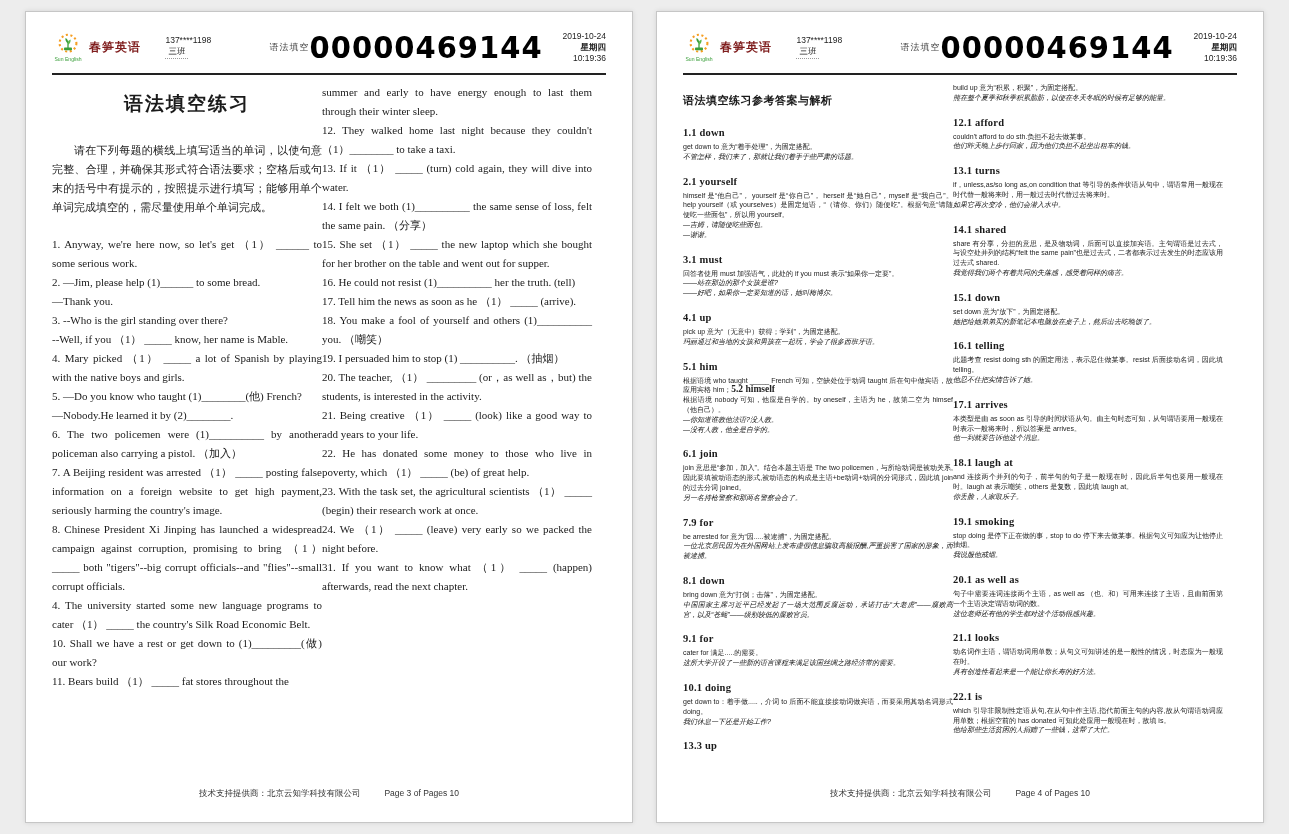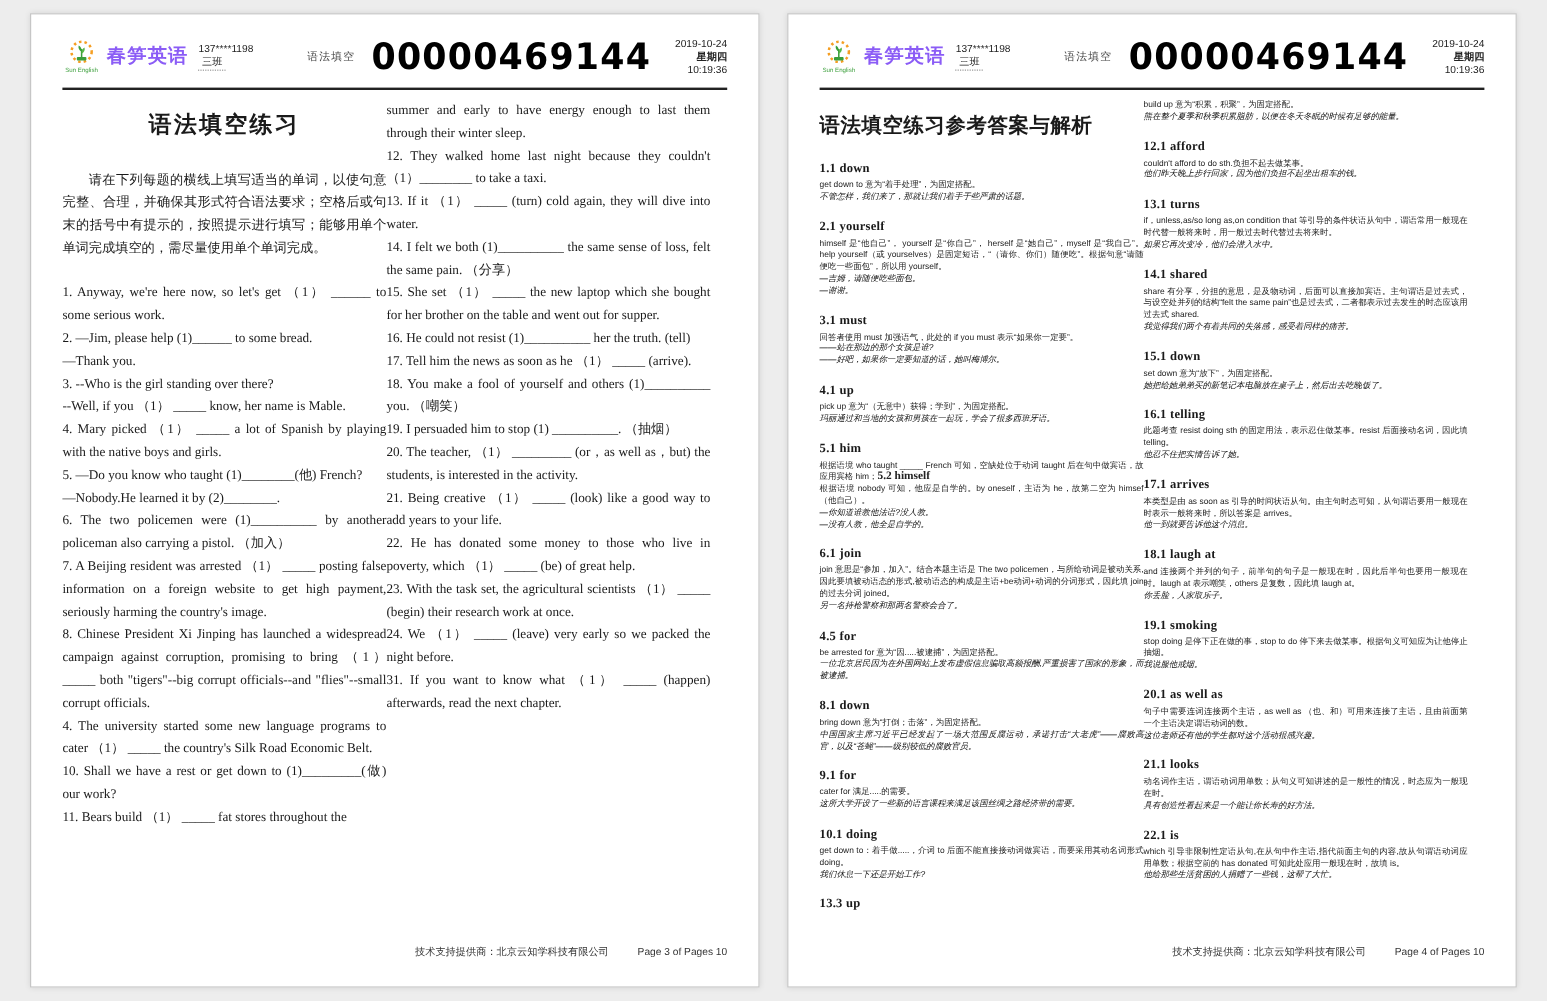--- a/index.html
+++ b/index.html
@@ -18,24 +18,24 @@
   }
   #page3{left:25px;}
   #page4{left:656px;}
   .page-inner{padding:12px 26px 0 26px;position:relative;height:100%;box-sizing:border-box;}
 
   
   .hdr{display:flex;align-items:center;height:46px;}
   .brand{display:flex;align-items:center;gap:5px;width:118px;}
   .logo-col{display:flex;flex-direction:column;align-items:center;}
   .logo-sub{font-size:6px;color:#3a9e3a;line-height:6px;transform:scale(.85);white-space:nowrap;}
-  .brand-name{font-size:16px;font-weight:bold;color:#8b5cf6;letter-spacing:1px;}
+  .brand-name{font-size:12px;font-weight:bold;color:#7f1d1d;letter-spacing:1px;}
   .phone-block{font-size:8.5px;line-height:11px;color:#222;width:80px;}
   .class-name{display:inline-block;border-bottom:1px dotted #999;padding:0 3px 1px;}
-  .subject{font-size:9px;color:#444;width:70px;text-align:center;letter-spacing:1px;}
+  .subject{font-size:9px;color:#444;width:70px;text-align:right;letter-spacing:1px;}
   .serial{
     flex:1;text-align:center;
     font-family:"DejaVu Sans", sans-serif;
     font-size:29px;font-weight:bold;letter-spacing:1px;color:#000;
     transform:scaleY(1.05);
   }
   .datetime{text-align:right;font-size:8.5px;line-height:11px;color:#222;width:66px;}
   .datetime .wd{font-weight:bold;}
   .hdr-rule{border-bottom:2px solid #222;margin-top:3px;}
 
@@ -53,34 +53,34 @@
     font:11px/19px "Liberation Serif", serif;
     text-align:justify;text-indent:2em;margin:0 0 18px 0;
   }
   .q{
     font:11px/19px "Liberation Serif", serif;
     text-align:justify;margin:0;
     word-break:break-word;
   }
 
   
-  .p4-title{font-size:17px;font-weight:bold;margin:10px 0 18px 0;letter-spacing:.5px;}
+  .p4-title{font-size:11px;font-weight:bold;margin:10px 0 18px 0;letter-spacing:.5px;}
   .ans{margin-bottom:13px;}
   .ans-h{
     font:bold 10.5px/14px "Liberation Serif", serif;
     margin-bottom:2px;letter-spacing:.2px;
   }
   .ans-e{font-size:7px;line-height:9.8px;color:#222;text-align:justify;}
   .ans-e b{font:bold 9.5px/9.8px "Liberation Serif", serif;}
   .ans-t{font-size:7px;line-height:9.8px;font-style:italic;color:#111;text-align:justify;}
 
   
   .pfooter{
     position:absolute;left:26px;right:26px;bottom:22px;
-    display:flex;justify-content:flex-end;
+    display:flex;justify-content:center;
     font-size:8.5px;color:#333;gap:24px;
   }
 </style>
 </head>
 <body>
 
 <div class="page" id="page3">
   <div class="page-inner">
     <div class="hdr">
       <div class="brand">
@@ -216,21 +216,21 @@
             <div class="ans-e">根据语境 nobody 可知，他应是自学的。by oneself，主语为 he，故第二空为 himsef（他自己）。</div>
             <div class="ans-t">—你知道谁教他法语?没人教。</div>
             <div class="ans-t">—没有人教，他全是自学的。</div>
           </div>
           <div class="ans">
             <div class="ans-h">6.1 join</div>
             <div class="ans-e">join 意思是“参加，加入”。结合本题主语是 The two policemen，与所给动词是被动关系,因此要填被动语态的形式,被动语态的构成是主语+be动词+动词的分词形式，因此填 join 的过去分词 joined。</div>
             <div class="ans-t">另一名持枪警察和那两名警察会合了。</div>
           </div>
           <div class="ans">
-            <div class="ans-h">4.5 for</div>
+            <div class="ans-h">7.9 for</div>
             <div class="ans-e">be arrested for 意为“因.....被逮捕”，为固定搭配。</div>
             <div class="ans-t">一位北京居民因为在外国网站上发布虚假信息骗取高额报酬,严重损害了国家的形象，而被逮捕。</div>
           </div>
           <div class="ans">
             <div class="ans-h">8.1 down</div>
             <div class="ans-e">bring down 意为“打倒；击落”，为固定搭配。</div>
             <div class="ans-t">中国国家主席习近平已经发起了一场大范围反腐运动，承诺打击“大老虎”——腐败高官，以及“苍蝇”——级别较低的腐败官员。</div>
           </div>
           <div class="ans">
             <div class="ans-h">9.1 for</div>

